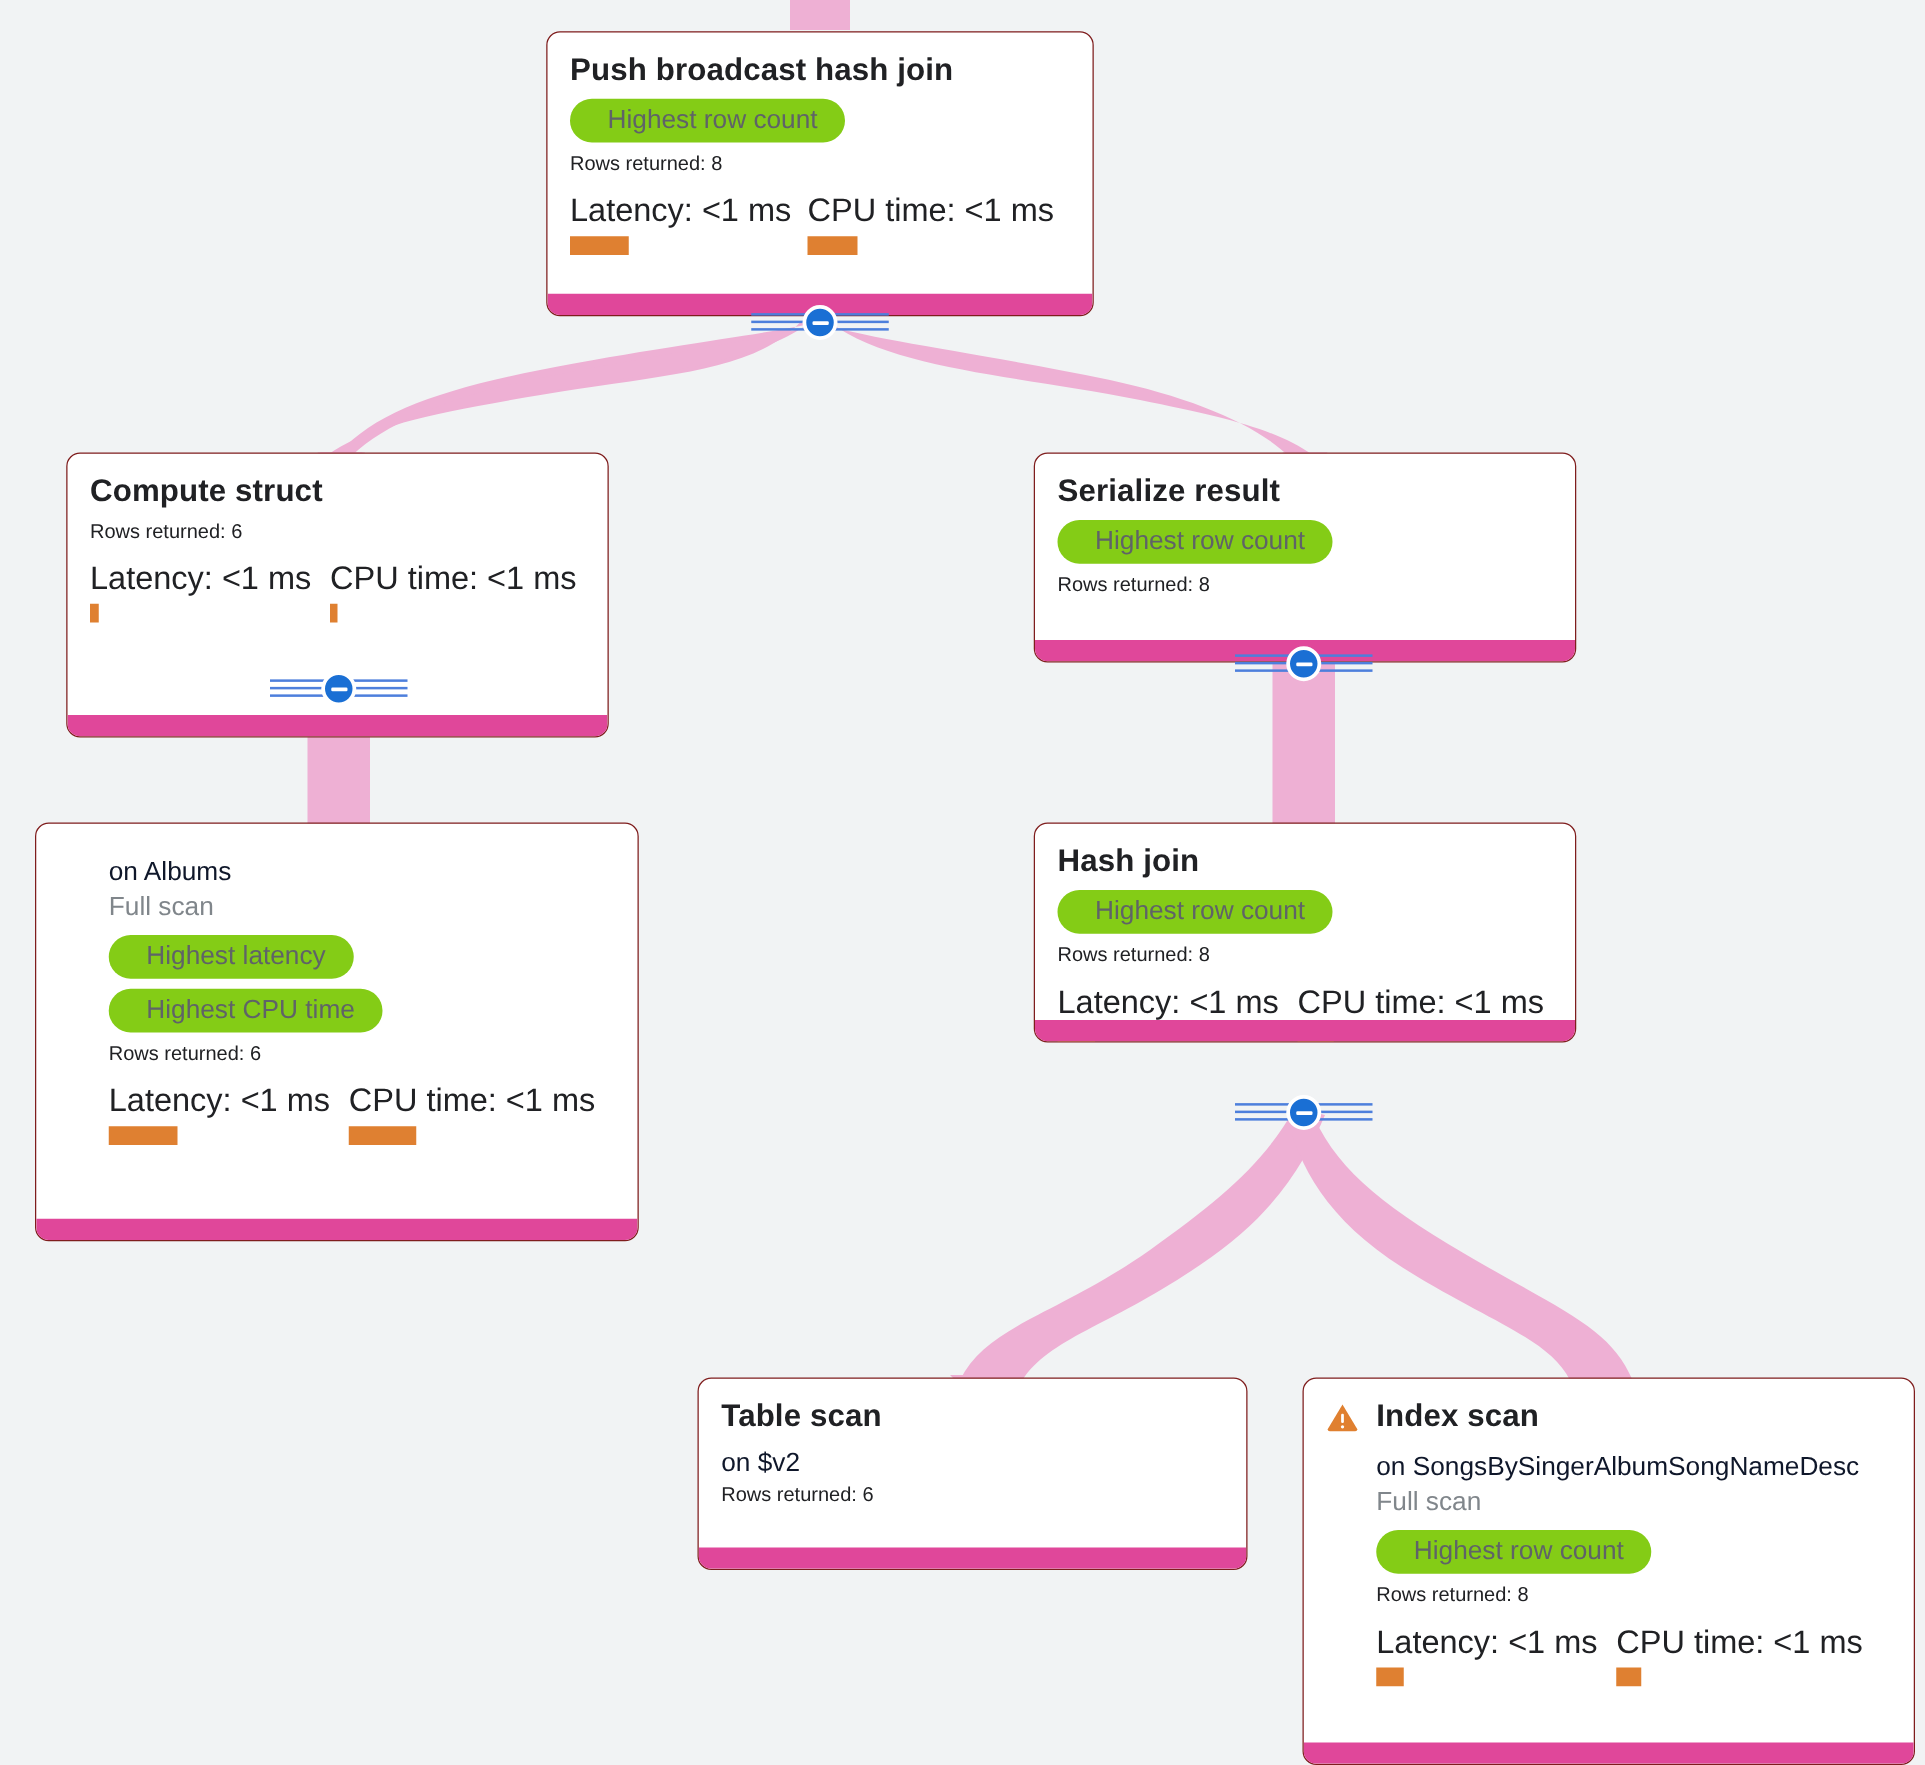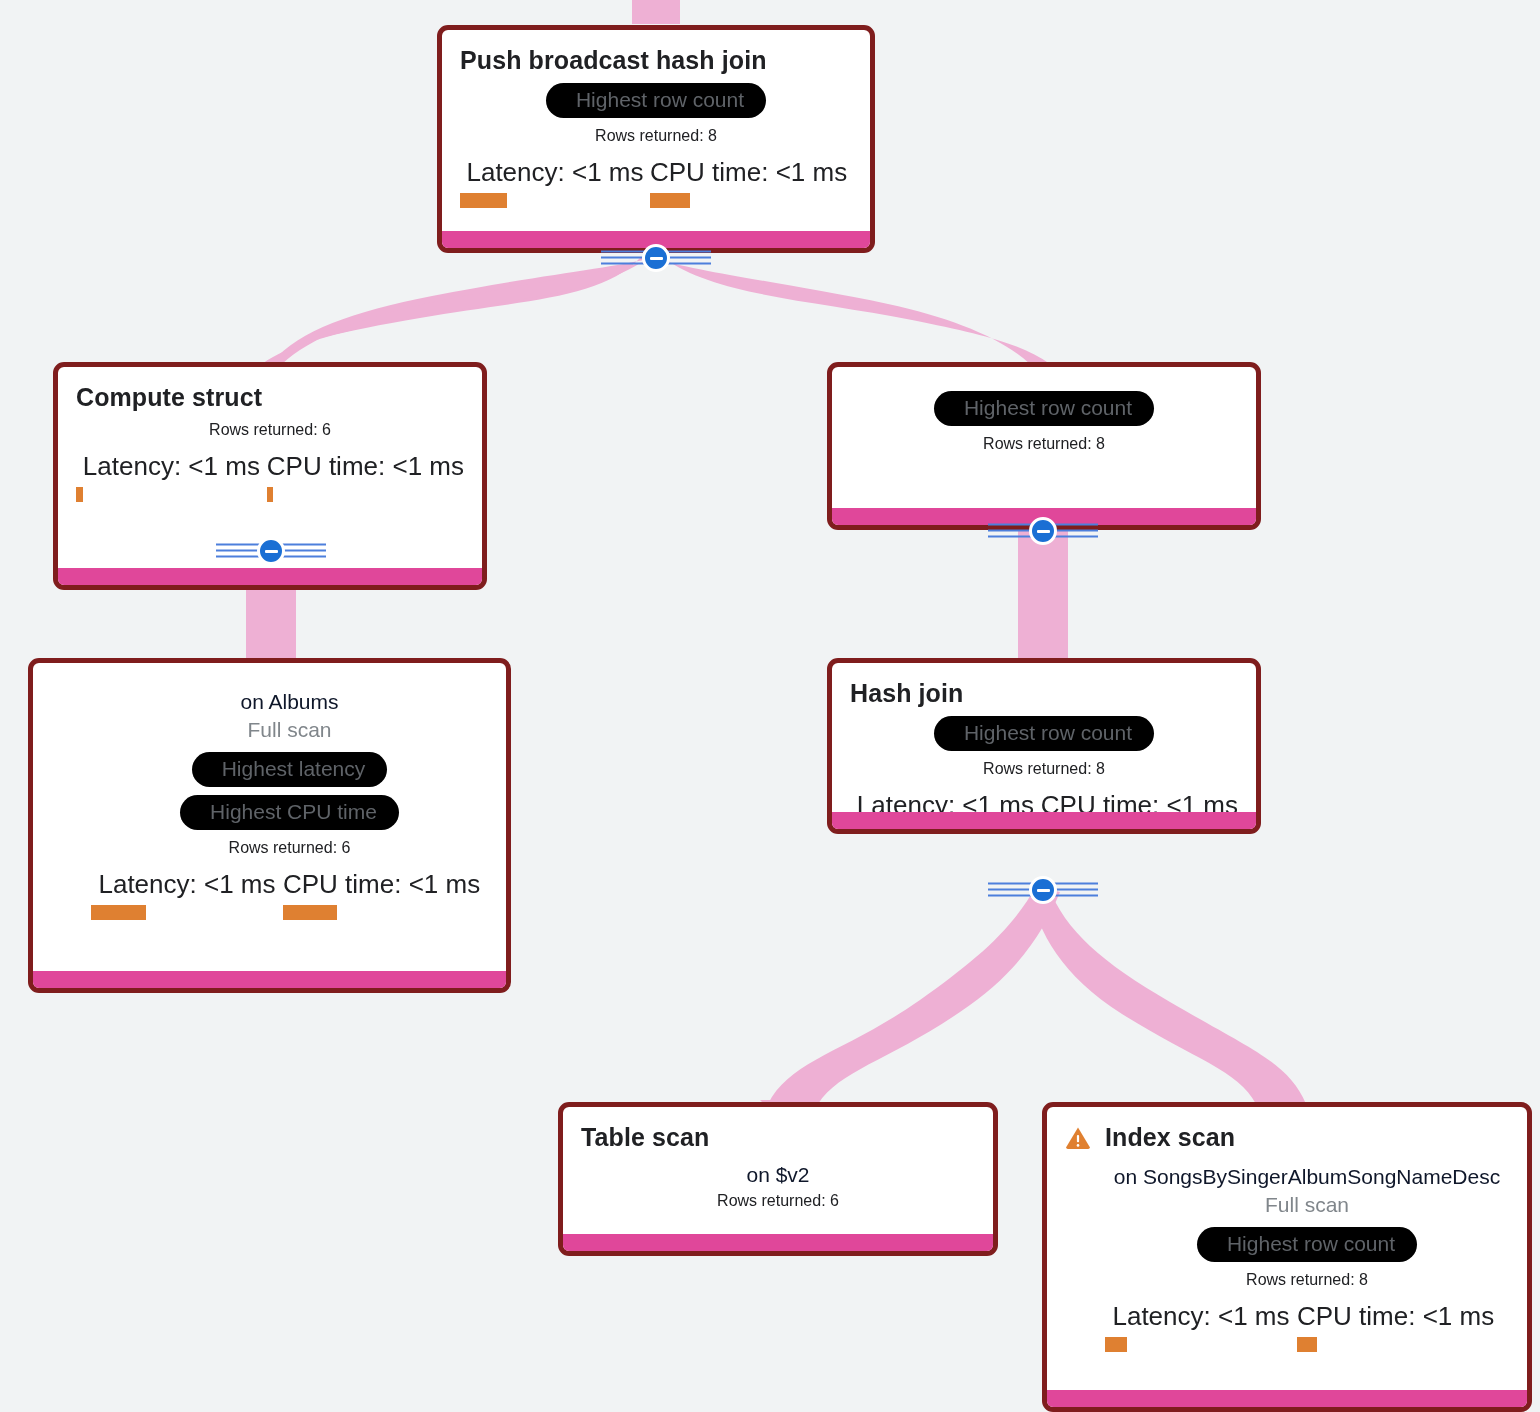--- a/index.html
+++ b/index.html
@@ -6,39 +6,38 @@
   body{
     width:1540px;height:1412px;
     background:#f1f3f4;
     font-family:"Liberation Sans","DejaVu Sans",sans-serif;
     position:relative;overflow:hidden;
   }
   #edges{position:absolute;left:0;top:0;width:1540px;height:1412px;}
   .node{
     position:absolute;
     background:#ffffff;
-    border:5px solid #7f1d1d;
+    border:1px solid #7f1d1d;
     border-radius:11px;
     box-sizing:border-box;
     overflow:hidden;
-    text-align:center;
   }
   .node-body{padding:16px 18px 14px 18px;position:relative;}
   .node-head{display:flex;align-items:flex-start;gap:14px;}
   .warn-icon{flex:0 0 auto;margin-top:3px;}
   .title{
     font-size:25px;font-weight:bold;color:#202124;
     letter-spacing:0.1px;line-height:1.15;
   }
   .indent{padding-left:0;}
   .sub{font-size:21px;color:#0f172a;margin-top:10px;line-height:1.25;}
   .sub.muted{color:#80868b;margin-top:2px;}
   .badge{
     display:inline-block;
-    background:#000000;color:#5f6368;
+    background:#84cc16;color:#5f6368;
     font-size:21px;
     border-radius:18px;
     padding:5px 22px 6px 30px;
     margin-top:8px;
   }
   .rows{font-size:16px;color:#202124;margin-top:9px;}
   .metrics{display:flex;margin-top:12px;}
   .metric-label{font-size:26px;color:#202124;white-space:nowrap;}
   .bar{height:15px;background:#df8031;margin-top:5px;}
   .footer-bar{
@@ -170,20 +169,23 @@
   <div class="lines">
     <div class="ln a"></div>
       <div class="ln b"></div>
       <div class="ln c"></div>
   </div>
   <div class="knob"></div>
 </div>
 
 <div class="node" style="left:827px;top:362px;width:434px;height:168px;">
   <div class="node-body">
+    <div class="node-head">
+      <div class="title">Serialize result</div>
+    </div>
     <div class="indent">
       <span class="badge">Highest row count</span>
       <div class="rows">Rows returned: 8</div>
     </div>
   </div>
   <div class="footer-bar"></div>
 </div>
 <div class="collapse" style="left:1043px;top:531px;">
   <div class="lines">
     <div class="ln a"></div>

